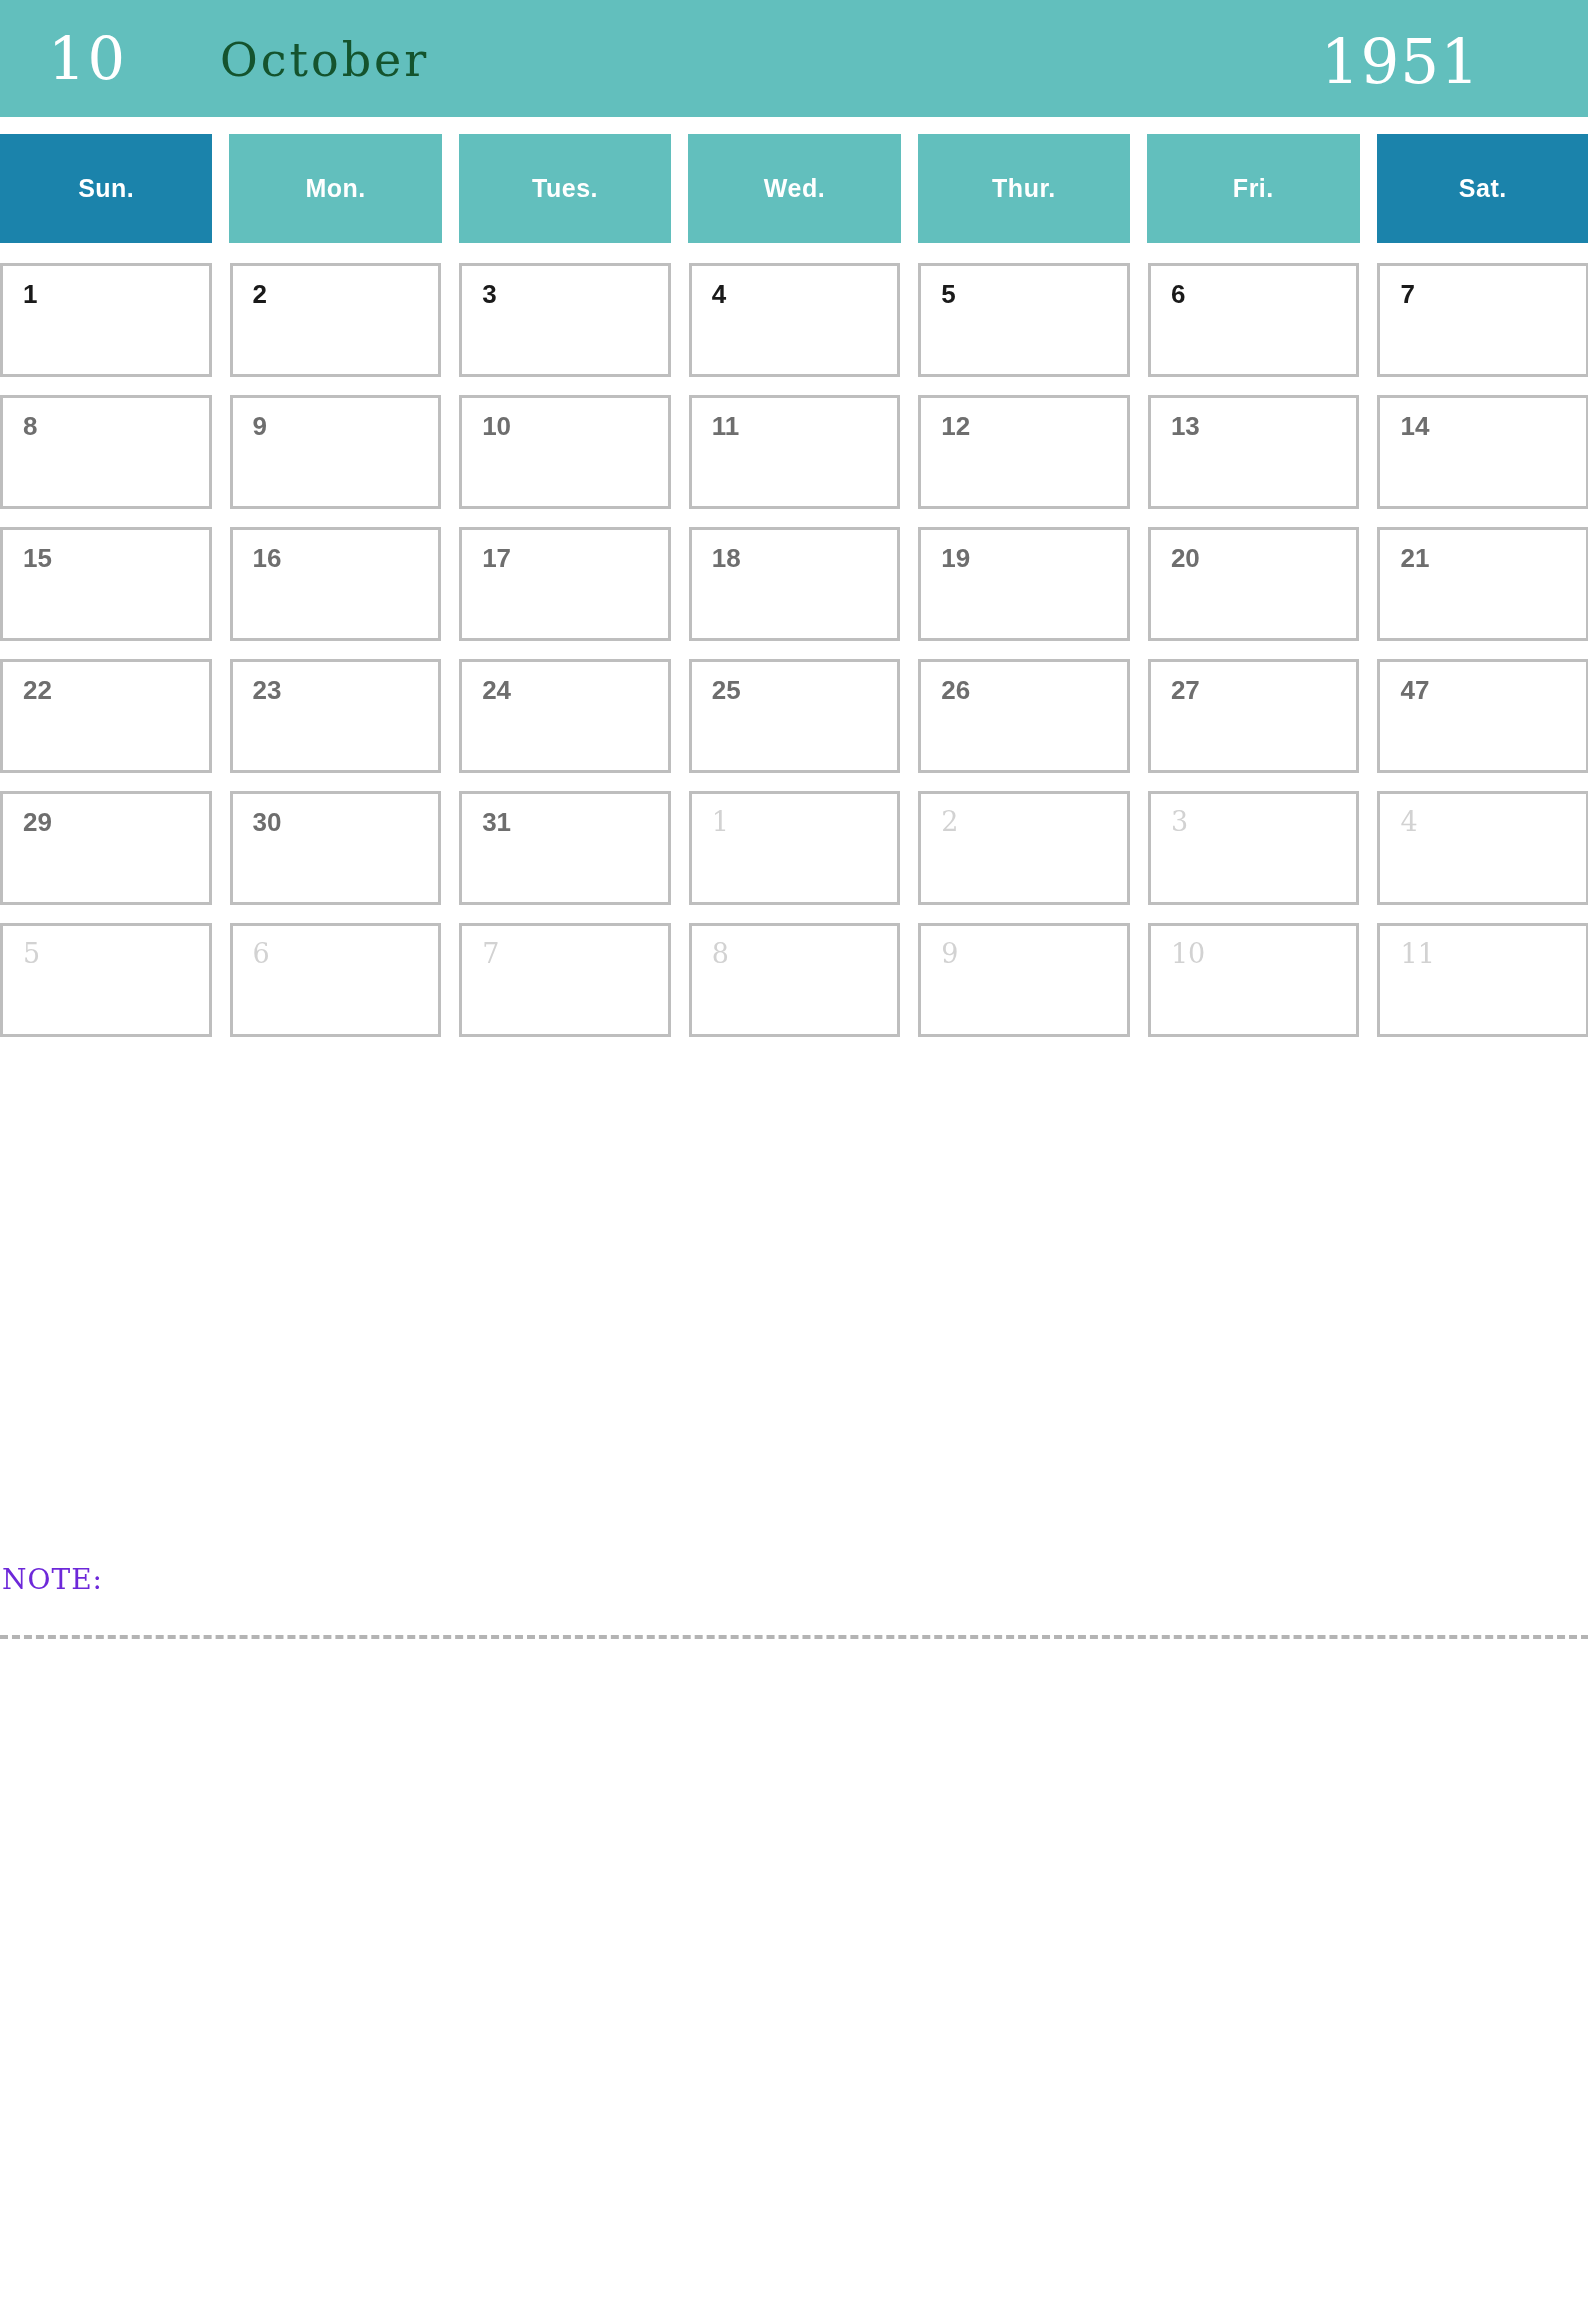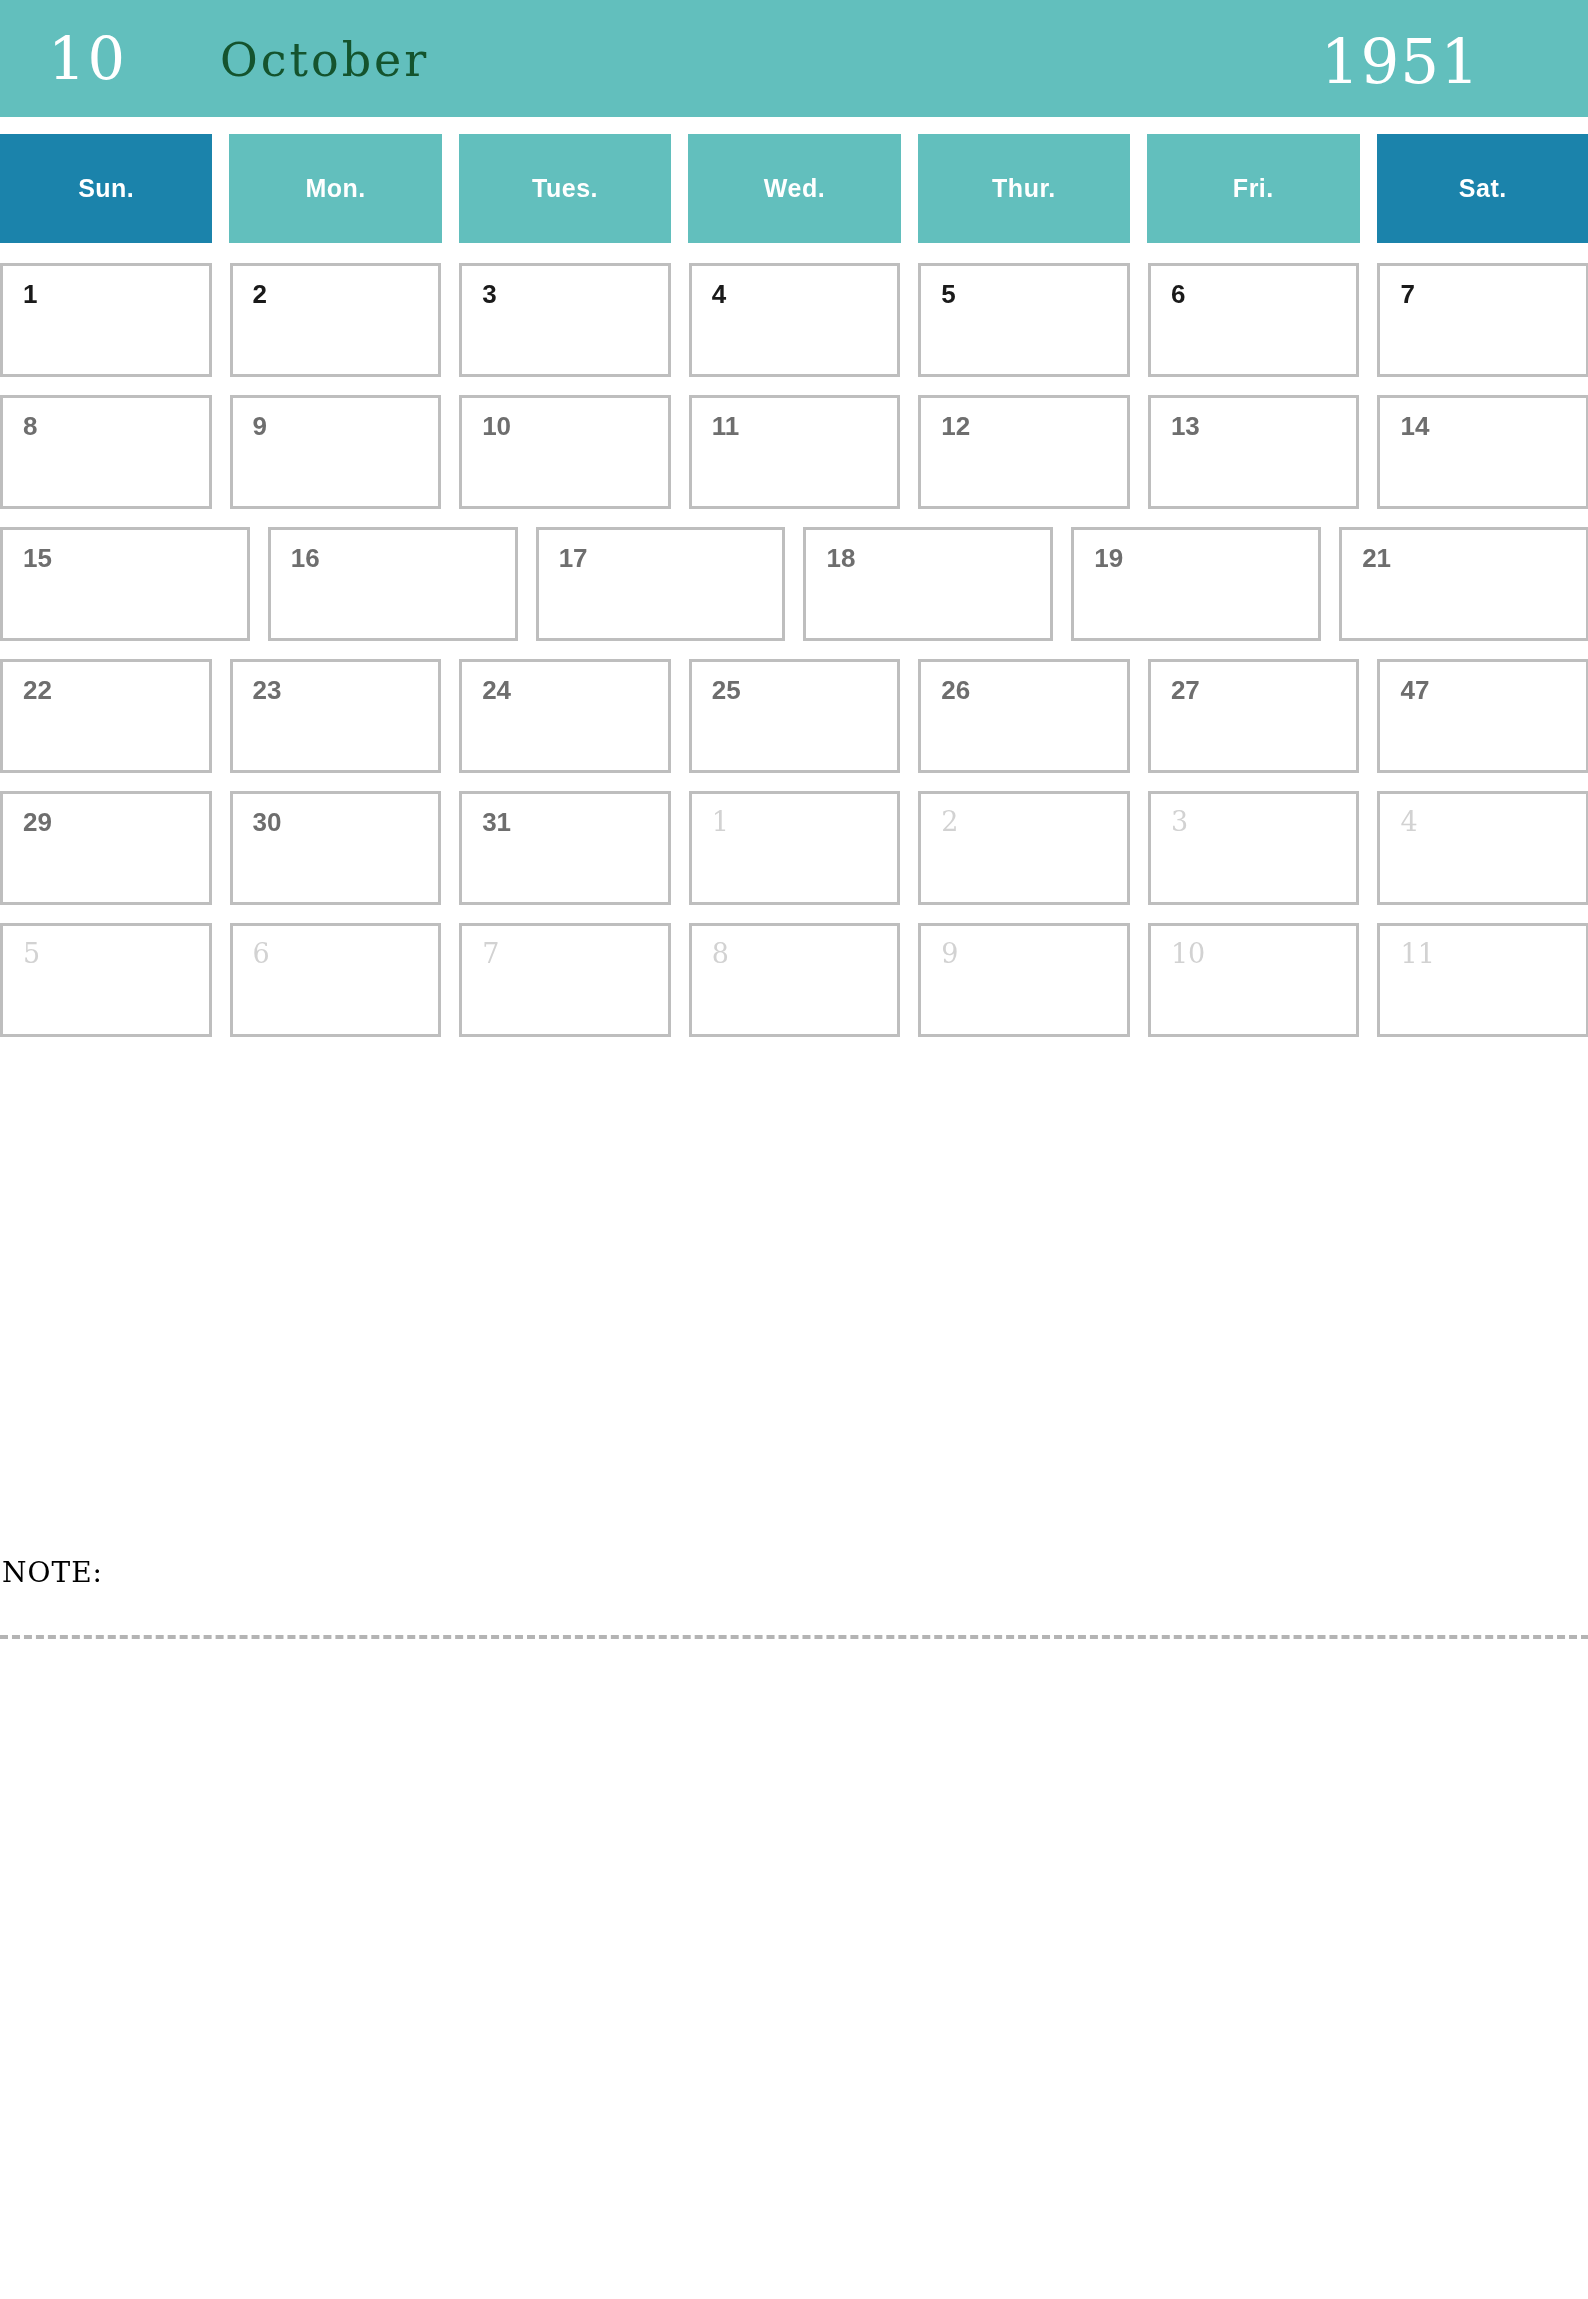--- a/index.html
+++ b/index.html
@@ -133,25 +133,25 @@
   .note-section {
     position: absolute;
     left: 0;
     top: 1556px;
     width: 1589px;
   }
 
   .note-label {
     position: absolute;
     left: 2px;
-    top: 0px;
+    top: 7px;
     font-family: "DejaVu Serif", serif;
     font-size: 28px;
     line-height: 34px;
-    color: #000000;
+    color: #6d28d9;
     letter-spacing: 1px;
   }
 
   .note-lines {
     position: absolute;
     left: 0;
     top: 38px;
     width: 1589px;
   }
 
@@ -253,20 +253,23 @@
           <div class="day-cell">
             <div class="day-num">17</div>
           </div>
           <div class="day-cell">
             <div class="day-num">18</div>
           </div>
           <div class="day-cell">
             <div class="day-num">19</div>
           </div>
           <div class="day-cell">
+            <div class="day-num">20</div>
+          </div>
+          <div class="day-cell">
             <div class="day-num">21</div>
           </div>
         </div>
         <div class="grid-row week-row">
           <div class="day-cell">
             <div class="day-num">22</div>
           </div>
           <div class="day-cell">
             <div class="day-num">23</div>
           </div>

